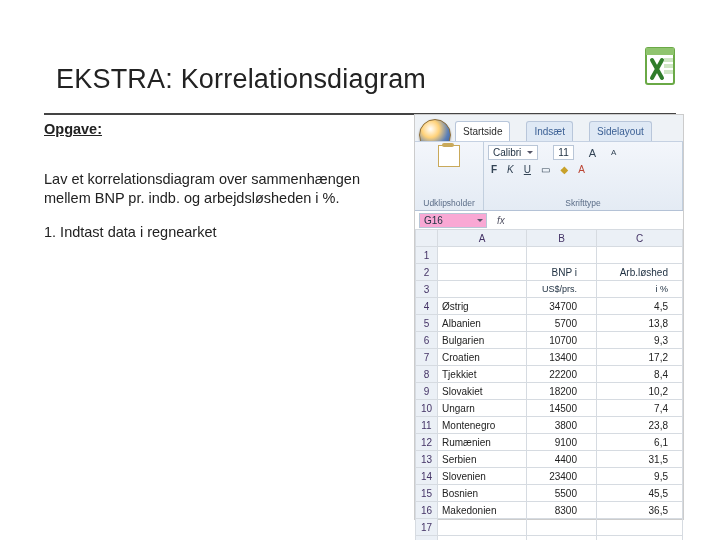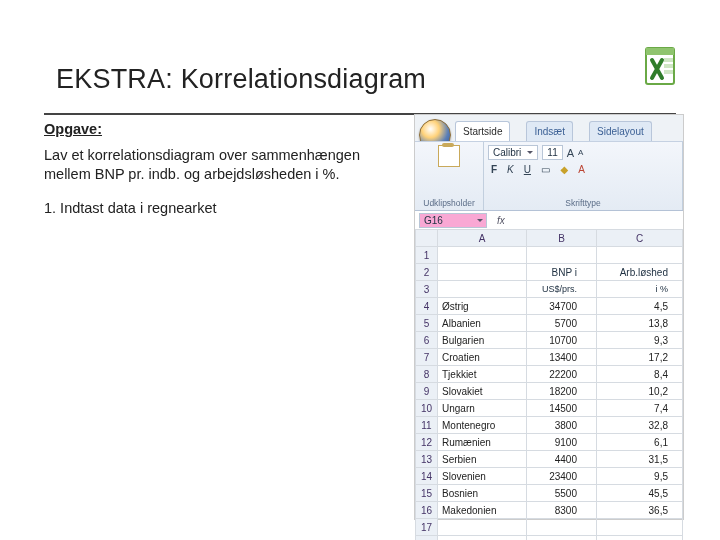--- a/index.html
+++ b/index.html
@@ -1,34 +1,34 @@
 <!DOCTYPE html>
 <html><head>
 <meta charset="utf-8">
 <style>
 html,body{margin:0;padding:0;width:720px;height:540px;background:#fff;font-family:Verdana,Arial,sans-serif;color:#222;overflow:hidden}
 .slide{position:relative;width:720px;height:540px}
 .title-wrap{position:absolute;left:44px;top:52px;right:44px;border-bottom:2px solid #444;padding-bottom:6px}
 .title-wrap h1{margin:12px;font-size:27px;font-weight:400;color:#222;letter-spacing:.2px}
 .left{position:absolute;left:44px;top:120px;width:340px;font-size:14.5px;line-height:1.35}
-.left .task-label{text-decoration:underline;font-weight:700;margin-bottom:0;display:inline-block}
+.left .task-label{text-decoration:underline;font-weight:700;margin-bottom:24px;display:inline-block}
 .left p{margin:6px 0 14px 0}
 .left .step1{margin-top:10px}
 .excel-logo{position:absolute;right:38px;top:44px;width:44px;height:44px}
 .shot{position:absolute;left:414px;top:114px;width:268px;height:404px;border:1px solid #ccc;background:#eef2f6;font-family:"Segoe UI",Tahoma,sans-serif;font-size:10px;color:#2b2b2b}
 .office-btn{position:absolute;left:4px;top:4px;width:30px;height:30px;border-radius:50%;background:radial-gradient(circle at 35% 30%,#fff,#ffd27a 30%,#5a7fb8 62%,#274b8c);border:1px solid #8a6b36;box-shadow:0 1px 2px rgba(0,0,0,.3)}
 .tabs{position:absolute;left:40px;top:6px;right:4px;height:20px;display:flex;gap:16px;font-size:10px;color:#3a5f94}
 .tab{padding:4px 7px;background:#dfe9f5;border:1px solid #b8c6da;border-bottom:none;border-radius:3px 3px 0 0}
 .tab.active{background:#fff;color:#2b2b2b}
 .ribbon{position:absolute;left:0;top:26px;right:0;height:68px;background:linear-gradient(#f3f6fb,#e4ebf4);border-top:1px solid #c5d1e2;border-bottom:1px solid #b4c2d6;display:flex}
 .rgroup{border-right:1px solid #c2cfde;padding:3px 4px 2px 4px;display:flex;flex-direction:column;justify-content:space-between;position:relative}
 .rgroup .lbl{text-align:center;font-size:8.5px;color:#5b6d87;padding-top:2px}
 .paste-ico{width:20px;height:20px;background:#fff;border:1px solid #c9a95a;position:relative}
 .paste-ico:before{content:"";position:absolute;left:3px;top:-3px;width:12px;height:4px;background:#c9a95a;border-radius:2px}
-.font-row{display:flex;gap:4px;align-items:center}
+.font-row{display:flex;gap:15px;align-items:center}
 .font-name{border:1px solid #b9c6d7;background:#fff;padding:1px 16px 1px 4px;font-size:10px;color:#234;position:relative}
 .font-name:after{content:"";position:absolute;right:4px;top:5px;border:3px solid transparent;border-top-color:#556}
 .font-size{border:1px solid #b9c6d7;background:#fff;padding:1px 4px;font-size:10px;color:#234}
 .font-tools{display:flex;gap:4px;margin-top:3px;font-size:10px;color:#345}
 .font-tools span{padding:1px 3px}
 .formula-bar{position:absolute;left:0;top:96px;right:0;height:18px;background:#fff;border-bottom:1px solid #c2cfde;display:flex;align-items:center;font-size:10px}
 .namebox{width:56px;border:1px solid #b9c6d7;margin:1px 4px;padding:1px 6px 1px 4px;position:relative;background:#f9a8d4;color:#234}
 .namebox:after{content:"";position:absolute;right:3px;top:5px;border:3px solid transparent;border-top-color:#556}
 .fx{color:#556;font-style:italic;margin:0 6px}
 .sheet{position:absolute;left:0;top:114px;right:0;bottom:0;background:#fff}
@@ -171,21 +171,21 @@
             <tr>
               <td class="rowhdr">10</td>
               <td class="colA">Ungarn</td>
               <td class="colB">14500</td>
               <td class="colC">7,4</td>
             </tr>
             <tr>
               <td class="rowhdr">11</td>
               <td class="colA">Montenegro</td>
               <td class="colB">3800</td>
-              <td class="colC">32,8</td>
+              <td class="colC">23,8</td>
             </tr>
             <tr>
               <td class="rowhdr">12</td>
               <td class="colA">Rumænien</td>
               <td class="colB">9100</td>
               <td class="colC">6,1</td>
             </tr>
             <tr>
               <td class="rowhdr">13</td>
               <td class="colA">Serbien</td>

